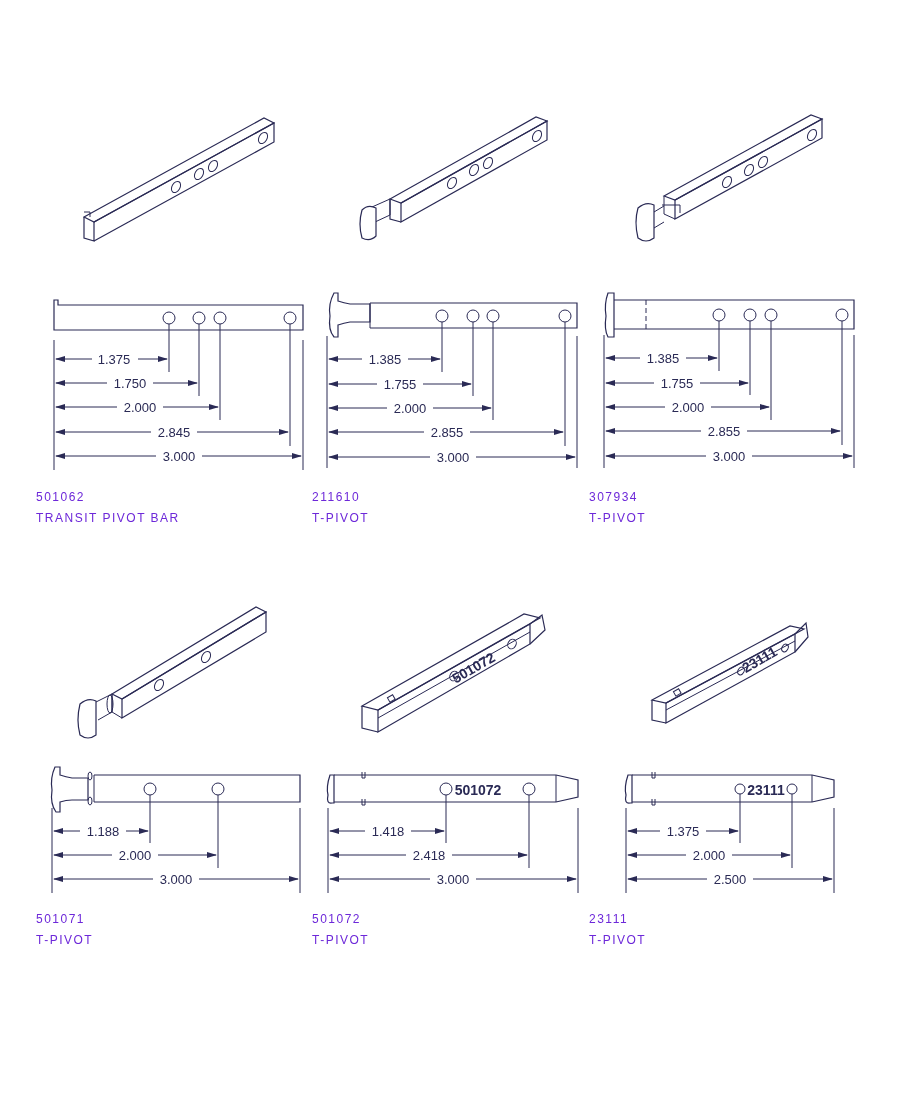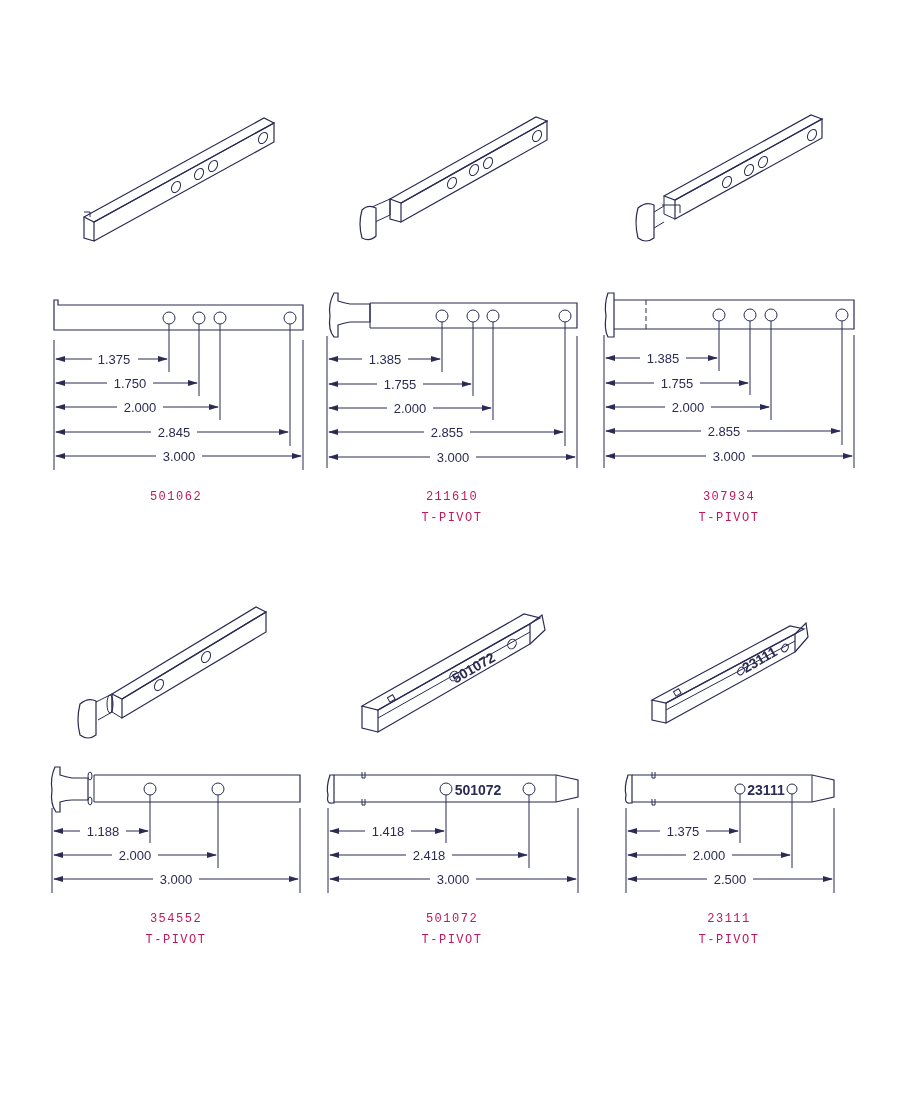--- a/index.html
+++ b/index.html
@@ -1,22 +1,22 @@
 <!DOCTYPE html>
 <html><head>
 <meta charset="utf-8">
 <style>
   html, body { margin: 0; padding: 0; background: #ffffff; }
   body { width: 921px; height: 1105px; position: relative; overflow: hidden; }
   .sheet { position: absolute; left: 0; top: 0; width: 921px; height: 917px; }
   svg text.dim { font-family: "Liberation Sans", sans-serif; font-size: 13px; fill: #2a2a55; }
   svg text.engr { font-family: "Liberation Sans", sans-serif; font-size: 14px; font-weight: bold; fill: #2a2a55; }
-  .caption { position: absolute; width: 280px; text-align: center;
-    font-family: Liberation Mono, monospace; font-size: 12px;
-    letter-spacing: 1.5px; color: #be185d; line-height: 21px; }
+  .caption { position: absolute; width: 280px; 
+    font-family: Liberation Sans, sans-serif; font-size: 12px;
+    letter-spacing: 1.5px; color: #6d28d9; line-height: 21px; }
   .caption span { display: block; }
   .ln { stroke: #2a2a55; stroke-width: 1.2; fill: none; }
   .thin { stroke: #2a2a55; stroke-width: 1; fill: none; }
   .fillw { stroke: #2a2a55; stroke-width: 1.2; fill: #fff; }
 </style>
 </head>
 <body>
 
 <div class="sheet">
 <svg width="921" height="1105" viewBox="0 0 921 1105" xmlns="http://www.w3.org/2000/svg">
@@ -254,31 +254,32 @@
     <rect x="707" y="871" width="46" height="16" fill="#fff"></rect>
     <text class="dim" x="683" y="836" text-anchor="middle">1.375</text>
     <text class="dim" x="709" y="860" text-anchor="middle">2.000</text>
     <text class="dim" x="730" y="884" text-anchor="middle">2.500</text>
   </g>
 </svg>
 
 
 <div class="caption" style="left:36px; top:487px;">
   <span>501062</span>
+  <span>TRANSIT PIVOT BAR</span>
 </div>
 <div class="caption" style="left:312px; top:487px;">
   <span>211610</span>
   <span>T-PIVOT</span>
 </div>
 <div class="caption" style="left:589px; top:487px;">
   <span>307934</span>
   <span>T-PIVOT</span>
 </div>
 <div class="caption" style="left:36px; top:909px;">
-  <span>354552</span>
+  <span>501071</span>
   <span>T-PIVOT</span>
 </div>
 <div class="caption" style="left:312px; top:909px;">
   <span>501072</span>
   <span>T-PIVOT</span>
 </div>
 <div class="caption" style="left:589px; top:909px;">
   <span>23111</span>
   <span>T-PIVOT</span>
 </div>

